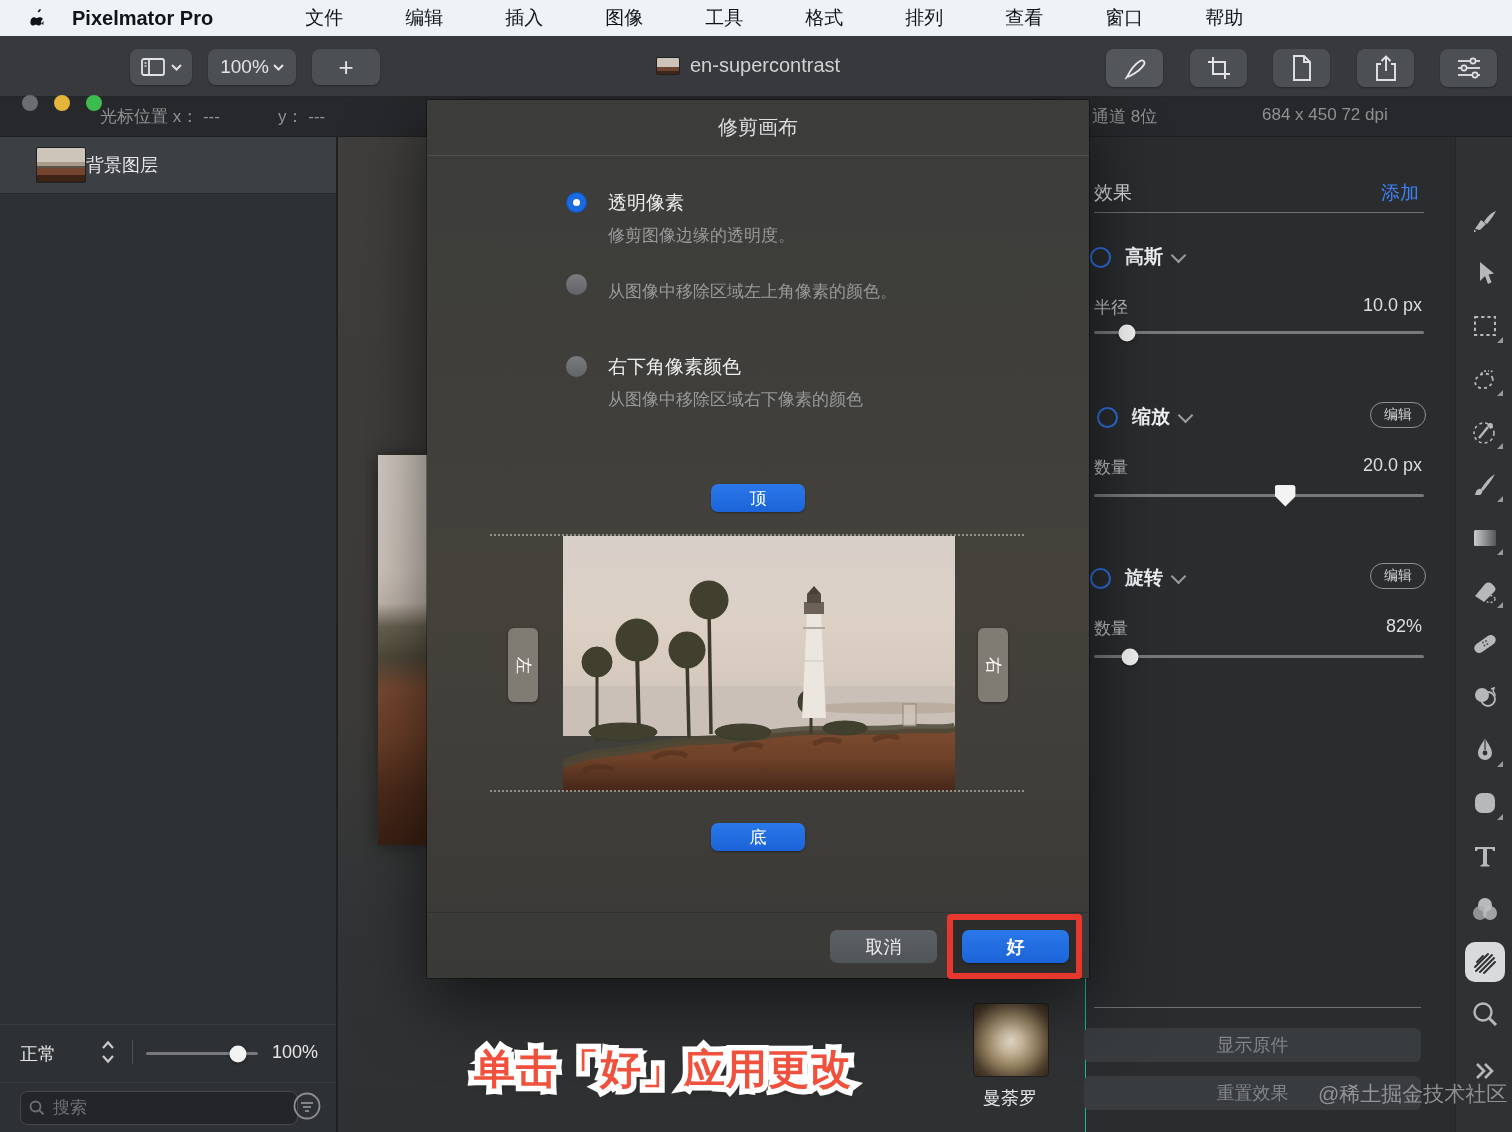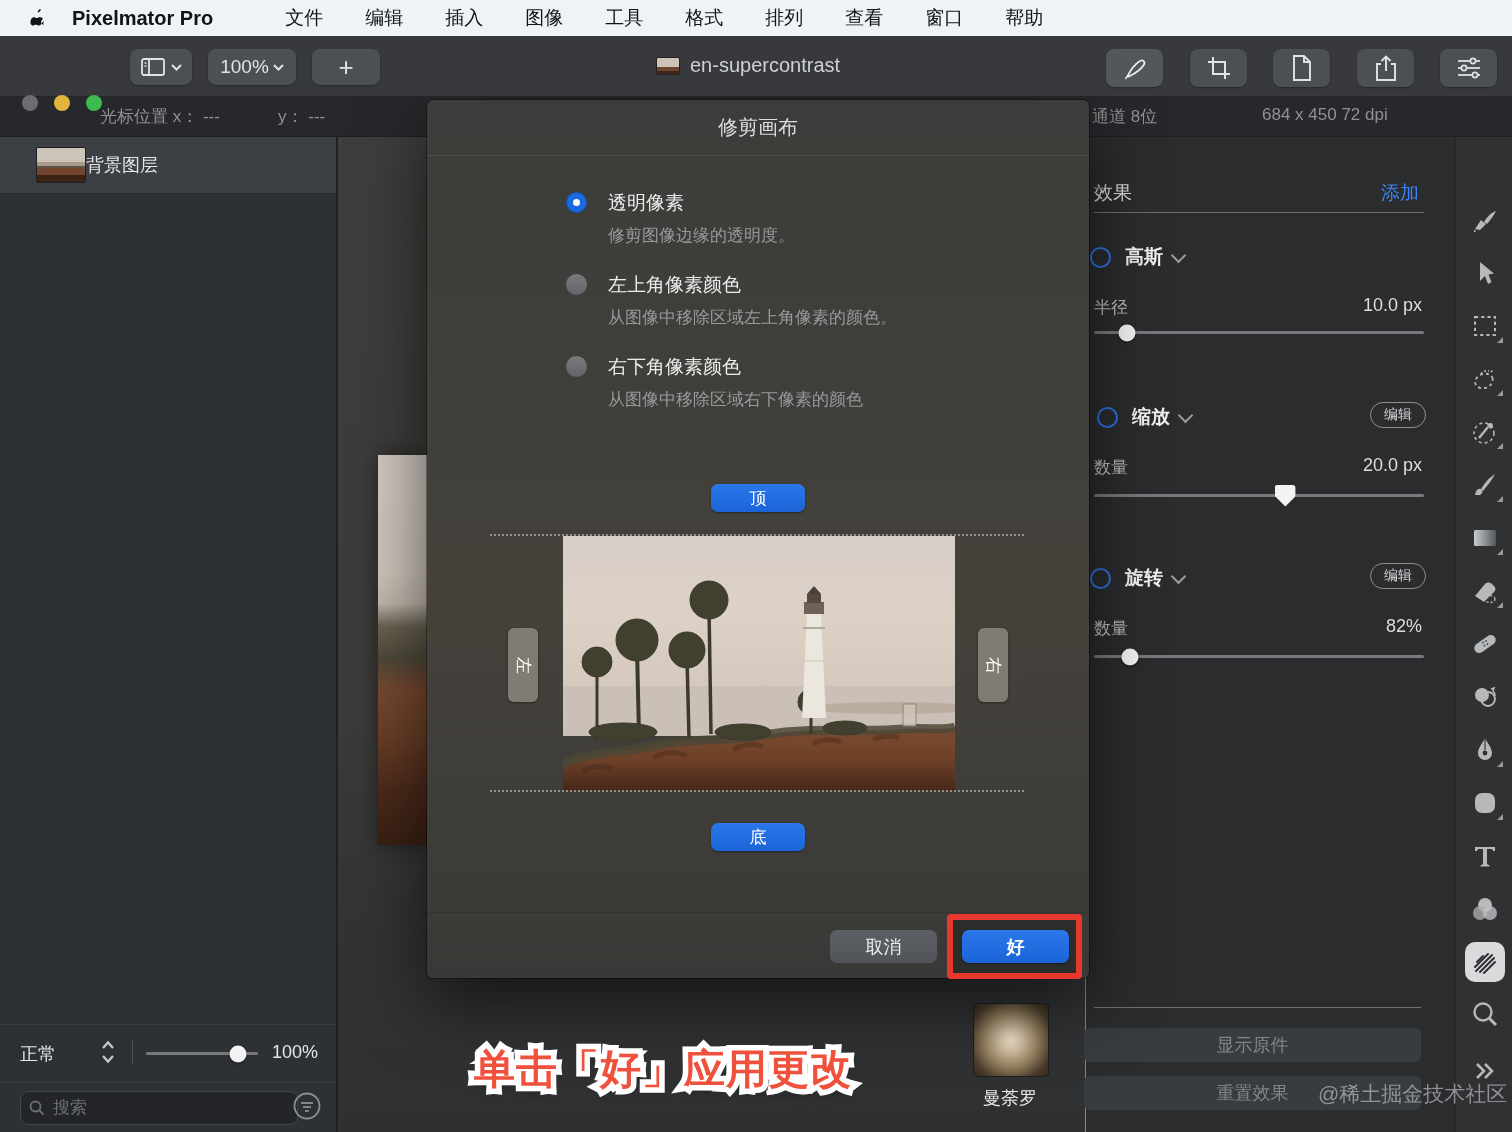--- a/index.html
+++ b/index.html
@@ -5,21 +5,21 @@
   html,body{margin:0;padding:0;}
   body{width:1512px;height:1132px;position:relative;overflow:hidden;
        background:#2c2e30;font-family:"Liberation Sans","DejaVu Sans",sans-serif;
        -webkit-font-smoothing:antialiased;}
   .abs{position:absolute;}
   
   #menubar{left:0;top:0;width:1512px;height:36px;background:#eef3f5;display:flex;align-items:center;
            color:#111317;font-size:19px;z-index:20;}
   #menubar .apple{margin-left:30px;display:flex;align-items:center;}
   #menubar .appname{font-weight:bold;margin-left:24px;margin-right:30px;font-size:20px;}
-  #menubar .mitem{margin-left:42px;font-family:Liberation Serif, serif;}
+  #menubar .mitem{margin-left:62px;font-family:Liberation Serif, serif;}
   
   #titlebar{left:0;top:36px;width:1512px;height:60px;background:#37393d;z-index:19;border-bottom:1px solid #232527;}
   .tl{width:16px;height:16px;border-radius:50%;top:59px;}
   .tbtn{background:#4c4f54;border-radius:8px;display:flex;align-items:center;justify-content:center;
         color:#e2e3e5;box-shadow:0 1px 2px rgba(0,0,0,.3);}
   .doc-title{color:#cfd1d3;font-size:20px;display:flex;align-items:center;gap:10px;}
   .doc-ico{width:22px;height:16px;border-radius:2px;border:1px solid #202224;
            background:linear-gradient(180deg,#cdc3b8 0 55%,#6b4530 55% 80%,#40251a 80% 100%);}
   
   #infobar{left:0;top:96px;width:1512px;height:40px;background:#26282b;z-index:4;
@@ -38,21 +38,21 @@
   .search-box input{flex:1;background:transparent;border:none;outline:none;color:#c9cbcd;font-size:17px;
       font-family:inherit;}
   .search-box input::placeholder{color:#6d7073;}
   
   #canvas{left:336px;top:136px;width:749px;height:996px;z-index:2;
      background:linear-gradient(180deg,#3f3e3c 0%,#3c3b39 58%,#313335 80%,#2e3032 100%);}
   .canvas-strip{left:42px;top:319px;width:49px;height:390px;
      background:linear-gradient(180deg,#d2c9c1 0%,#cfc5bc 30%,#c2b7ad 38%,#6a6352 44%,#4f4a3a 52%,#774931 60%,#6b3f28 72%,#4c2b1b 86%,#3a2014 100%);
      box-shadow:0 0 18px rgba(0,0,0,.45);}
   
-  #dialog{left:427px;top:100px;width:662px;height:878px;z-index:10;border-radius:6px;
+  #dialog{left:427px;top:100px;width:662px;height:878px;z-index:10;border-radius:1px;
      background:linear-gradient(180deg,#3c3c3a 0%,#403f3b 38%,#45423b 55%,#403e3a 76%,#393937 100%);
      box-shadow:0 24px 70px rgba(0,0,0,.6),0 0 0 1px rgba(0,0,0,.35);color:#e8e9ea;}
   .dlg-title{left:0;top:0;width:662px;height:55px;display:flex;align-items:center;justify-content:center;
      font-size:20px;color:#dcdddf;border-bottom:1px solid #4e4e4b;}
   .radio{width:21px;height:21px;border-radius:50%;}
   .radio.on{background:#1a6be0;box-shadow:inset 0 0 0 1px rgba(0,0,0,.25);}
   .radio.on::after{content:"";display:block;width:7px;height:7px;border-radius:50%;background:#fff;margin:7px auto;}
   .radio.off{background:linear-gradient(180deg,#797b7e,#626467);}
   .opt-label{font-size:19px;color:#eceded;}
   .opt-desc{font-size:17px;color:#98999b;margin-top:8px;}
@@ -257,21 +257,20 @@
     <span class="radio on abs" style="left:0;top:2px;"></span>
     <div style="margin-left:42px;">
       <div class="opt-label">透明像素</div>
       <div class="opt-desc">修剪图像边缘的透明度。</div>
     </div>
   </div>
 
   <div class="abs" style="left:139px;top:172px;">
     <span class="radio off abs" style="left:0;top:2px;"></span>
     <div style="margin-left:42px;">
-      <div class="opt-label">左上角像素颜色</div>
       <div class="opt-desc">从图像中移除区域左上角像素的颜色。</div>
     </div>
   </div>
 
   <div class="abs" style="left:139px;top:254px;">
     <span class="radio off abs" style="left:0;top:2px;"></span>
     <div style="margin-left:42px;">
       <div class="opt-label">右下角像素颜色</div>
       <div class="opt-desc">从图像中移除区域右下像素的颜色</div>
     </div>

